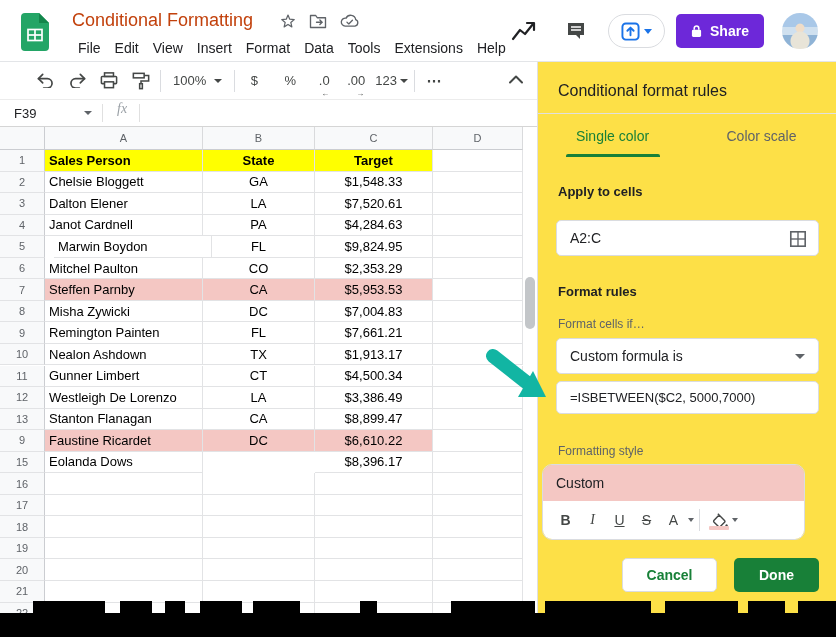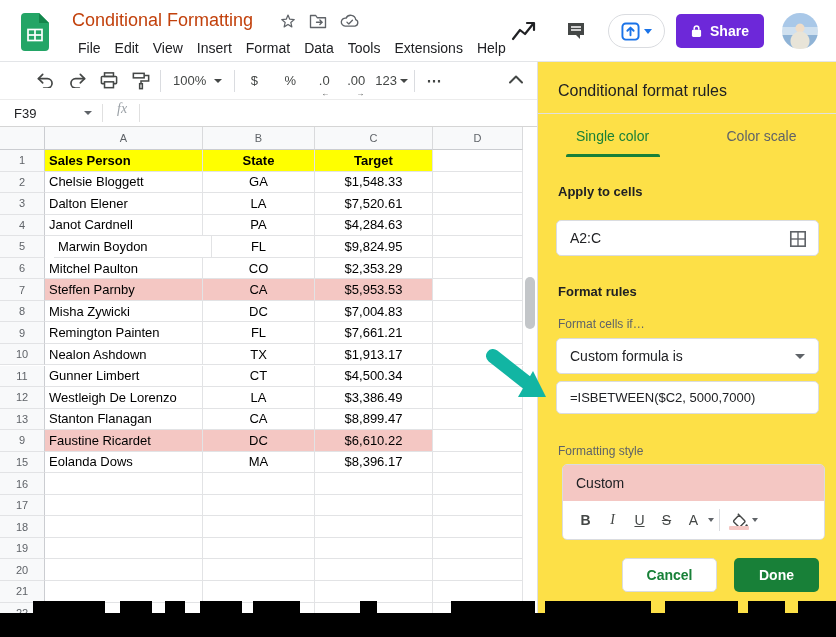--- a/index.html
+++ b/index.html
@@ -71,21 +71,21 @@
   .tab.scale { left:149px; color:#5f6368; }
   .tab-underline { position:absolute; left:28px; top:92px; width:94px; height:3px; background:#188038; border-radius:2px 2px 0 0; }
   .lbl-strong { position:absolute; left:20px; font-size:13px; font-weight:700; color:#202124; }
   .lbl-small { position:absolute; left:20px; font-size:12px; color:#5f6368; }
   .fld { position:absolute; left:18px; width:263px; border:1px solid #dadce0; border-radius:5px; background:#fff; display:flex; align-items:center; cursor:text; }
   .range-fld { top:158px; height:36px; font-size:14px; color:#202124; padding-left:13px; }
   .range-grid-icon { position:absolute; right:11px; top:9px; cursor:pointer; }
   .cond-fld { top:276px; height:36px; font-size:14px; color:#202124; padding-left:13px; cursor:pointer; }
   .cond-caret { position:absolute; right:13px; width:0;height:0;border-left:5px solid transparent;border-right:5px solid transparent;border-top:5px solid #5f6368; }
   .formula-fld { top:319px; height:33px; font-size:13px; color:#202124; padding-left:13px; }
-  .style-box { position:absolute; left:24px; top:402px; width:263px; border:1px solid #dadce0; border-radius:5px; overflow:hidden; }
+  .style-box { position:absolute; left:4px; top:402px; width:263px; border:1px solid #dadce0; border-radius:10px; overflow:hidden; }
   .style-preview { height:36px; background:#f4c7c3; display:flex; align-items:center; padding-left:13px; font-size:14px; color:#202124; }
   .style-toolbar { height:38px; background:#fff; display:flex; align-items:center; padding-left:9px; }
   .sbtn { width:27px; height:26px; display:flex; align-items:center; justify-content:center; font-size:14px; color:#444746; cursor:pointer; border-radius:3px; }
   .sbtn.b { font-weight:700; }
   .sbtn.i { font-style:italic; font-family:"Liberation Serif", serif; }
   .sbtn.u span { text-decoration:underline; }
   .sbtn.s span { text-decoration:line-through; }
   .mini-caret { width:0;height:0;border-left:3.5px solid transparent;border-right:3.5px solid transparent;border-top:4px solid #5f6368; margin-left:1px; cursor:pointer; }
   .style-sep { width:1px; height:22px; background:#dadce0; margin:0 7px 0 5px; }
   .fill-wrap { position:relative; width:24px; height:26px; display:flex; align-items:center; justify-content:center; cursor:pointer; }
@@ -354,21 +354,20 @@
         <div class="grid-row" style="top: 303.15px; width: 523px; height: 21.55px;">
           <div class="rownum">9</div>
           <div class="cell al pink" style="left: 45px; width: 158px;">Faustine Ricardet</div>
           <div class="cell ac pink" style="left: 203px; width: 112px;">DC</div>
           <div class="cell ac pink" style="left: 315px; width: 118px;">$6,610.22</div>
           <div class="cell al" style="left: 433px; width: 90px;"></div>
         </div>
         <div class="grid-row" style="top: 324.7px; width: 523px; height: 21.55px;">
           <div class="rownum">15</div>
           <div class="cell al" style="left: 45px; width: 158px;">Eolanda Dows</div>
-          <div class="cell ac" style="left: 203px; width: 112px;">MA</div>
           <div class="cell ac" style="left: 315px; width: 118px;">$8,396.17</div>
           <div class="cell al" style="left: 433px; width: 90px;"></div>
         </div>
         <div class="grid-row" style="top: 346.25px; width: 523px; height: 21.55px;">
           <div class="rownum">16</div>
           <div class="cell al" style="left: 45px; width: 158px;"></div>
           <div class="cell ac" style="left: 203px; width: 112px;"></div>
           <div class="cell ac" style="left: 315px; width: 118px;"></div>
           <div class="cell al" style="left: 433px; width: 90px;"></div>
         </div>

